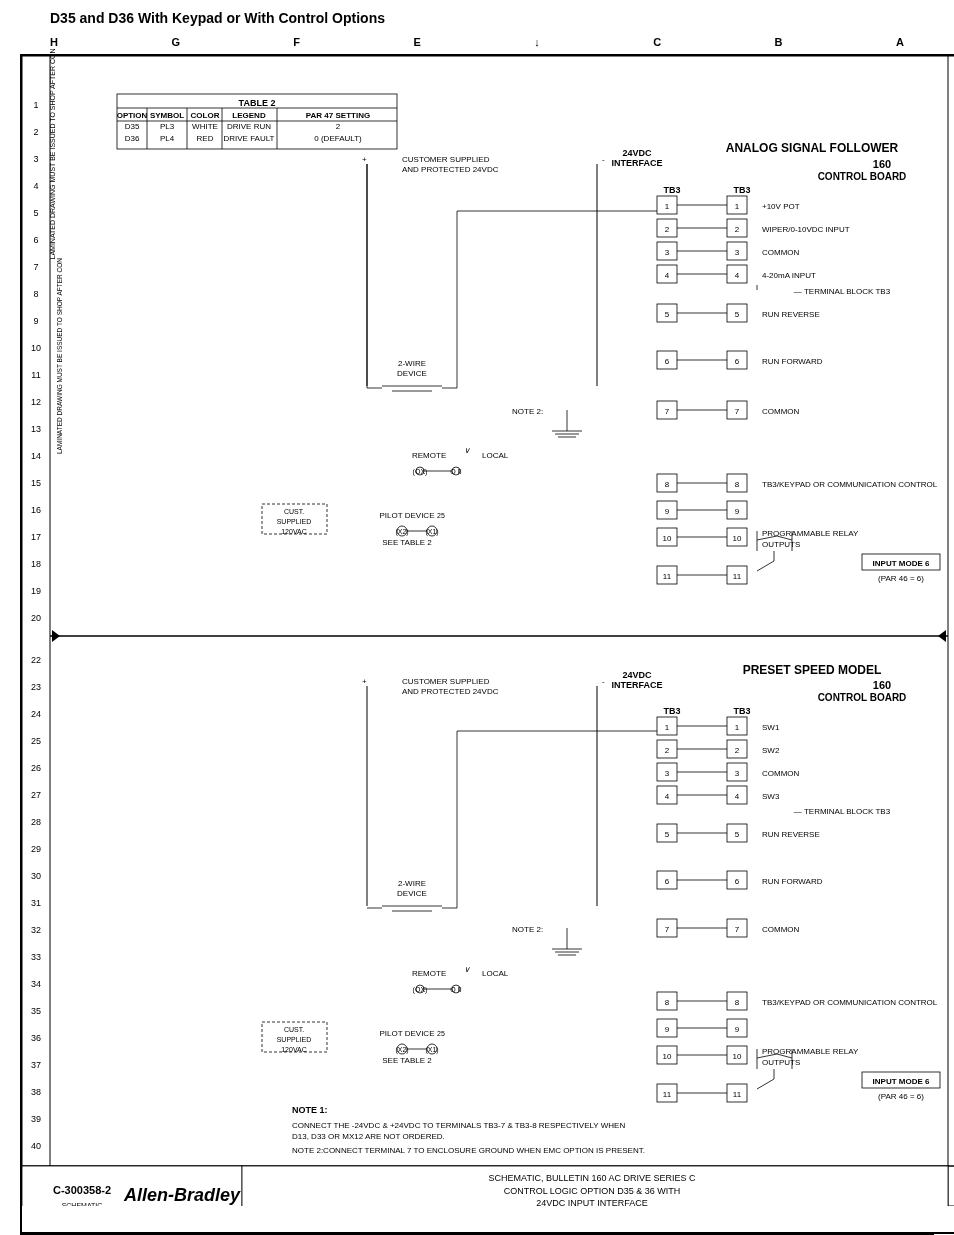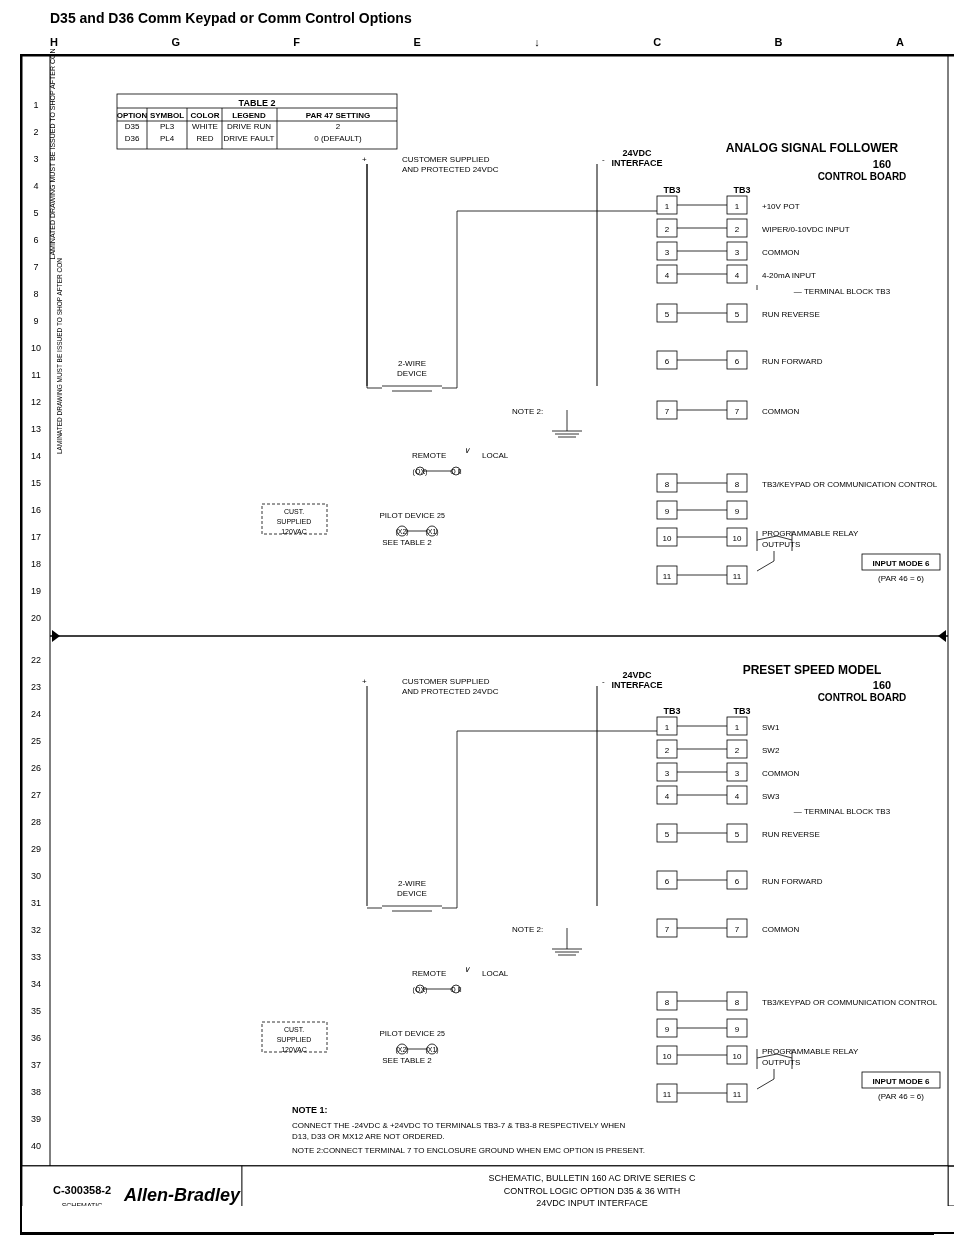--- a/index.html
+++ b/index.html
@@ -58,21 +58,21 @@
       border: 2px solid #000;
       position: relative;
     }
 
   </style>
 </head>
 <body>
 
 <div class="page-container">
 
-  <div class="page-title">D35 and D36 Comm Keypad or Comm Control Options</div>
+  <div class="page-title">D35 and D36 With Keypad or With Control Options</div>
 
   <div class="top-ruler">
     <span>H</span>
     <span>G</span>
     <span>F</span>
     <span>E</span>
     <span>↓</span>
     <span>C</span>
     <span>B</span>
     <span>A</span>

